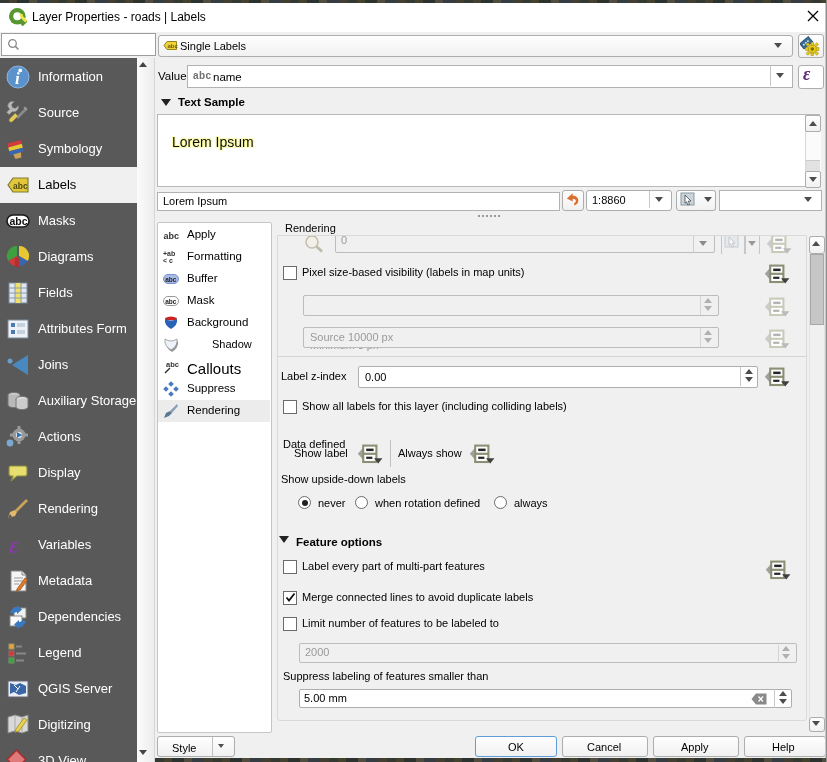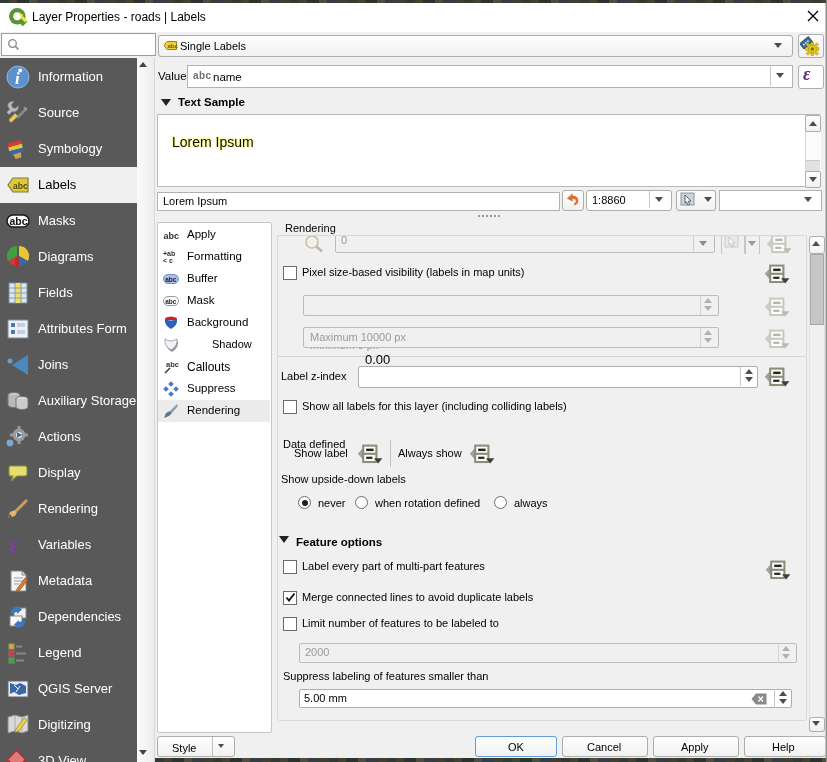--- a/index.html
+++ b/index.html
@@ -352,21 +352,21 @@
   <div class="abs" style="left:163px;top:337px;"><svg width="16" height="16" viewBox="0 0 16 16">
           <path d="M3 4 Q9 8 15 4 Q16 11 9 15 Q2 11 3 4 Z" fill="#999"></path>
           <path d="M2 2 Q8 6 14 2 Q15 9 8 13 Q1 9 2 2 Z" fill="#eef2fa" stroke="#888" stroke-width="0.7"></path>
         </svg></div>
   <div class="abs" style="left:187px;top:338px;font-size:11px;color:#000;margin-left:25px;">Shadow</div>
   <div class="abs" style="left:158px;top:356px;width:112px;height:22px;"></div>
   <div class="abs" style="left:163px;top:359px;"><svg width="16" height="16" viewBox="0 0 16 16">
           <text x="3" y="8" font-size="7.5" font-weight="bold" fill="#333" font-family="Liberation Sans">abc</text>
           <path d="M2 14 L7 9" stroke="#333" stroke-width="1.4"></path>
         </svg></div>
-  <div class="abs" style="left:187px;top:360px;font-size:12px;color:#000;">Callouts</div>
+  <div class="abs" style="left:187px;top:360px;font-size:15px;color:#000;">Callouts</div>
   <div class="abs" style="left:158px;top:378px;width:112px;height:22px;"></div>
   <div class="abs" style="left:163px;top:381px;"><svg width="16" height="16" viewBox="0 0 16 16">
           <g fill="#4a7ac0">
             <rect x="6" y="1" width="4" height="4" transform="rotate(45 8 3)"></rect>
             <rect x="6" y="11" width="4" height="4" transform="rotate(45 8 13)"></rect>
             <rect x="1" y="6" width="4" height="4" transform="rotate(45 3 8)"></rect>
             <rect x="11" y="6" width="4" height="4" transform="rotate(45 13 8)"></rect>
           </g>
         </svg></div>
   <div class="abs" style="left:187px;top:382px;font-size:11.5px;color:#000;">Suppress</div>
@@ -423,36 +423,36 @@
       <div class="abs" style="left:704px;top:306px;width:0;height:0;border-left:4px solid transparent;border-right:4px solid transparent;border-top:5px solid #b0b0b0;"></div>
   <svg class="abs" style="left:763px;top:297px;" width="27" height="21" viewBox="0 0 27 21">
         <path d="M7.6 3.2 L1.8 9.7 L7.6 16.2 Z" fill="#cccccc"></path>
         <rect x="7.2" y="1.6" width="13.2" height="16.4" fill="#fff" stroke="#c9cbba" stroke-width="2.1"></rect>
         <line x1="7.2" y1="9.8" x2="20.4" y2="9.8" stroke="#c9cbba" stroke-width="2.2"></line>
         <rect x="10.2" y="4.6" width="7.4" height="2.5" fill="#b4b4b4"></rect>
         <rect x="10.2" y="12.7" width="6.2" height="2.2" fill="#b4b4b4"></rect>
         <path d="M18 14.2 L26.4 14.2 L22.2 19.4 Z" fill="#bababa"></path>
       </svg>
   <div class="abs" style="left:303px;top:327px;width:414px;height:19px;background:#f0f0f0;border:1px solid #bcbcbc;border-radius:2px;"></div>
-  <div class="lblg" style="left:310px;top:331px;font-size:11px;">Maximum 10000 px</div>
+  <div class="lblg" style="left:310px;top:331px;font-size:11px;">Source 10000 px</div>
   <div class="abs" style="left:700px;top:328px;width:1px;height:19px;background:#d4d4d4;"></div>
   <div class="abs" style="left:704px;top:330px;width:0;height:0;border-left:4px solid transparent;border-right:4px solid transparent;border-bottom:5px solid #b0b0b0;"></div>
       <div class="abs" style="left:704px;top:338px;width:0;height:0;border-left:4px solid transparent;border-right:4px solid transparent;border-top:5px solid #b0b0b0;"></div>
   <svg class="abs" style="left:763px;top:329px;" width="27" height="21" viewBox="0 0 27 21">
         <path d="M7.6 3.2 L1.8 9.7 L7.6 16.2 Z" fill="#cccccc"></path>
         <rect x="7.2" y="1.6" width="13.2" height="16.4" fill="#fff" stroke="#c9cbba" stroke-width="2.1"></rect>
         <line x1="7.2" y1="9.8" x2="20.4" y2="9.8" stroke="#c9cbba" stroke-width="2.2"></line>
         <rect x="10.2" y="4.6" width="7.4" height="2.5" fill="#b4b4b4"></rect>
         <rect x="10.2" y="12.7" width="6.2" height="2.2" fill="#b4b4b4"></rect>
         <path d="M18 14.2 L26.4 14.2 L22.2 19.4 Z" fill="#bababa"></path>
       </svg>
   <div class="sep" style="left:278px;top:356px;width:528px;height:1px;"></div>
   <div class="lbl12" style="left:281px;top:370px;">Label z-index</div>
   <div class="abs white" style="left:358px;top:366px;width:398px;height:20px;border:1px solid #aeaeae;border-radius:2px;"></div>
-  <div class="lbl12" style="left:365px;top:352px;font-size:13px;">0.00</div>
+  <div class="lbl12" style="left:365px;top:371px;font-size:11px;">0.00</div>
   <div class="abs" style="left:740px;top:367px;width:1px;height:19px;background:#c8c8c8;"></div>
   <div class="abs" style="left:745px;top:369px;width:0;height:0;border-left:4px solid transparent;border-right:4px solid transparent;border-bottom:5px solid #4d4d4d;"></div>
       <div class="abs" style="left:745px;top:377px;width:0;height:0;border-left:4px solid transparent;border-right:4px solid transparent;border-top:5px solid #4d4d4d;"></div>
   <svg class="abs" style="left:763px;top:367px;" width="27" height="21" viewBox="0 0 27 21">
         <path d="M7.6 3.2 L1.8 9.7 L7.6 16.2 Z" fill="#a0a0a0"></path>
         <rect x="7.2" y="1.6" width="13.2" height="16.4" fill="#fff" stroke="#8d8f75" stroke-width="2.1"></rect>
         <line x1="7.2" y1="9.8" x2="20.4" y2="9.8" stroke="#8d8f75" stroke-width="2.2"></line>
         <rect x="10.2" y="4.6" width="7.4" height="2.5" fill="#262626"></rect>
         <rect x="10.2" y="12.7" width="6.2" height="2.2" fill="#262626"></rect>
         <path d="M18 14.2 L26.4 14.2 L22.2 19.4 Z" fill="#3f3f3f"></path>

